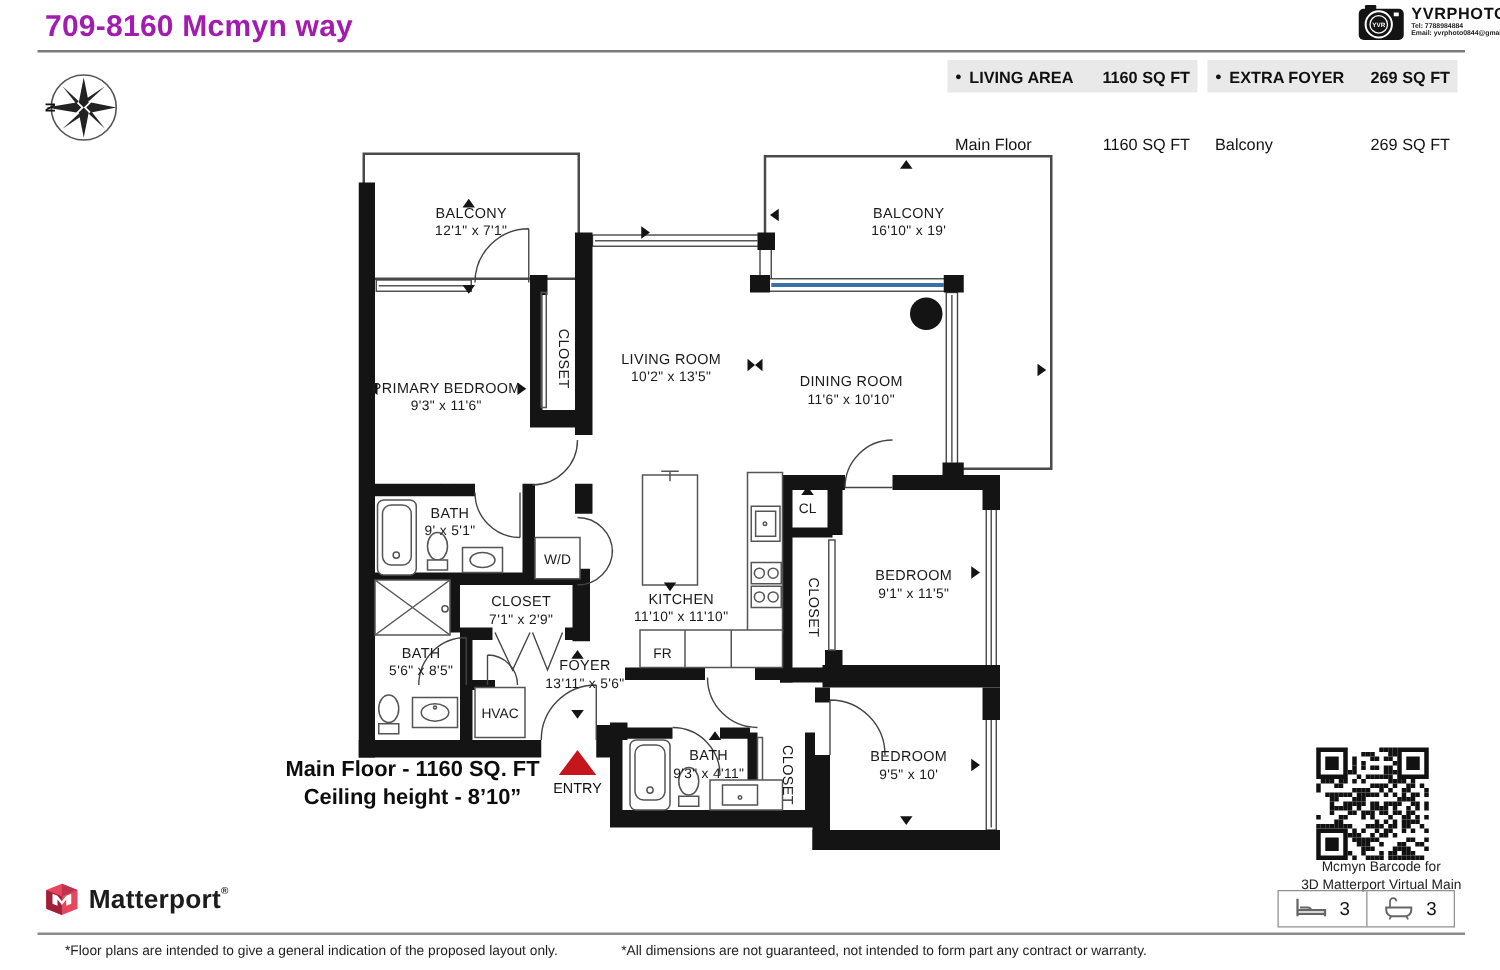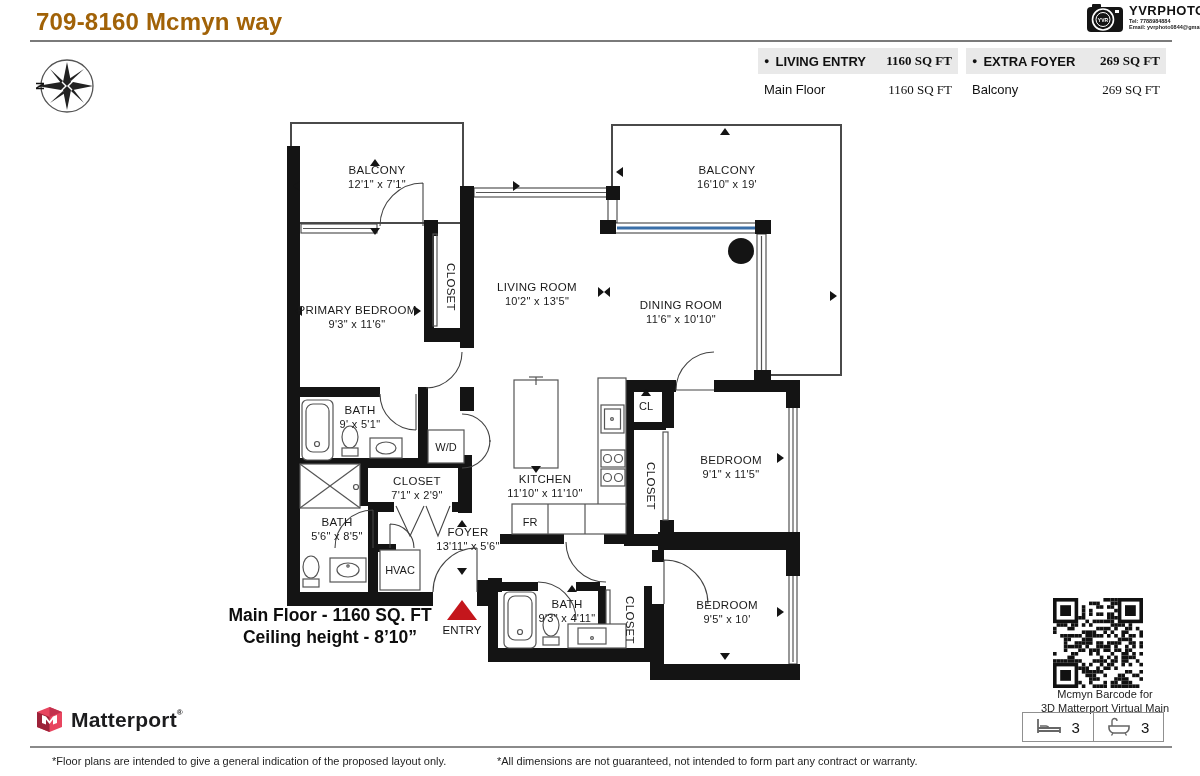--- a/index.html
+++ b/index.html
@@ -1,31 +1,31 @@
 <!DOCTYPE html>
 <html><head>
 <meta charset="utf-8">
 <style>
   html,body{margin:0;padding:0;background:#fff;}
   body{width:1200px;height:776px;font-family:"Liberation Sans",sans-serif;position:relative;overflow:hidden;color:#111;}
   .abs{position:absolute;}
   
-  .page-title{left:36px;top:8px;font-size:24px;font-weight:700;letter-spacing:.2px;color:#a16207;}
+  .page-title{left:36px;top:8px;font-size:24px;font-weight:700;letter-spacing:.2px;color:#a21caf;}
   .title-rule{left:30px;right:28px;top:40px;height:2px;background:#7a7a7a;}
   
   .vendor{left:1086px;top:4px;width:140px;display:flex;align-items:flex-start;gap:5px;}
   .vendor-text{line-height:1.05;}
   .vendor-name{font-size:13px;font-weight:700;letter-spacing:.5px;}
   .vendor-sub{font-size:5.5px;font-weight:700;color:#222;margin-top:1px;}
   
   .area-table{top:48px;width:200px;font-size:13px;}
   .at-header{background:#e9e9e9;height:26px;display:flex;align-items:center;font-weight:700;padding:0 6px;}
   .at-header .bullet{font-size:9px;margin-right:6px;}
-  .at-row{height:26px;display:flex;align-items:flex-start;padding:8px 6px;background:#fff;}
-  .at-val{margin-left:auto;font-family:Liberation Serif, serif;}
+  .at-row{height:26px;display:flex;align-items:center;padding:18px 6px;background:#fff;margin-top:10px;}
+  .at-val{margin-left:auto;}
   .at-row .at-val{font-weight:400;}
   
   text{font-family:"Liberation Sans",sans-serif;}
   .room-name,.room-dims{font-size:11.5px;fill:#1a1a1a;text-anchor:middle;letter-spacing:.3px;}
   .room-dims{font-size:11px;}
   .small-label{font-size:11px;fill:#1a1a1a;text-anchor:middle;}
   .floor-note{font-size:17.5px;font-weight:700;fill:#0d0d0d;text-anchor:middle;}
   .entry-label{font-size:11.5px;fill:#111;text-anchor:middle;}
   .wall{fill:#141414;}
   .rail{fill:none;stroke:#4a4a4a;stroke-width:2;}
@@ -67,21 +67,21 @@
   <div class="vendor-text">
     <div class="vendor-name">YVRPHOTO</div>
     <div class="vendor-sub">Tel:  7788984884</div>
     <div class="vendor-sub">Email:  yvrphoto0844@gmail.com</div>
   </div>
 </div>
 
 <div class="abs area-table" style="left:758px;">
   <div class="at-header">
     <span class="bullet">●</span>
-    <span>LIVING ENTRY</span>
+    <span>LIVING AREA</span>
     <span class="at-val">1160 SQ FT</span>
   </div>
   <div class="at-row">
     <span>Main Floor</span>
     <span class="at-val">1160 SQ FT</span>
   </div>
 </div>
 <div class="abs area-table" style="left:966px;">
   <div class="at-header">
     <span class="bullet">●</span>

